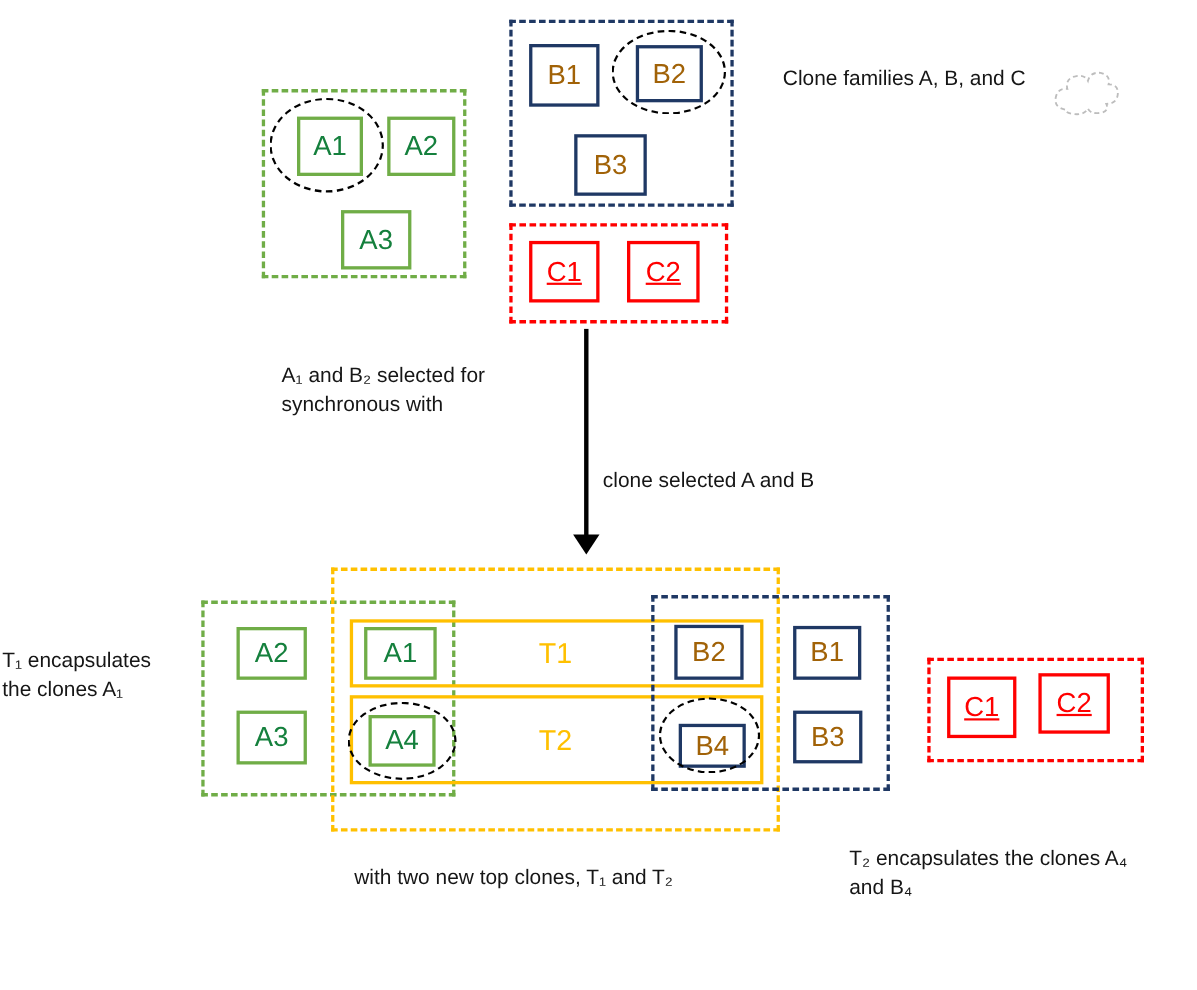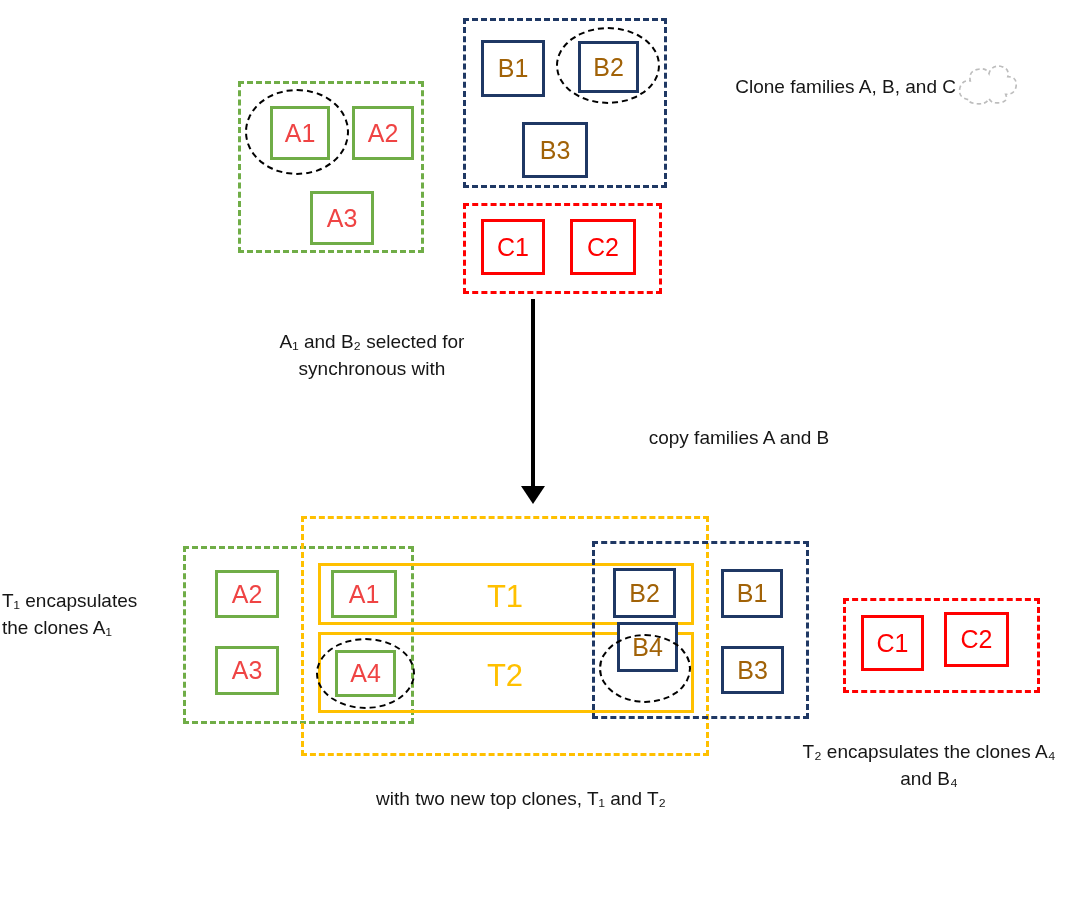--- a/index.html
+++ b/index.html
@@ -9,30 +9,30 @@
 
   .family-box { position:absolute; border:3px dashed; background:transparent; }
   .family-a   { border-color:#70AD47; }
   .family-b   { border-color:#1F3864; }
   .family-c   { border-color:#FF0000; }
   .family-top { border-color:#FFC000; }
 
   .clone-box { position:absolute; border:3px solid; background:#fff;
                display:flex; align-items:center; justify-content:center;
                font-size:25px; }
-  .clone-a { border-color:#70AD47; color:#ef4444; }
+  .clone-a { border-color:#70AD47; color:#15803d; }
   .clone-b { border-color:#1F3864; color:#a16207; }
-  .clone-c { border-color:#FF0000; color:#FF0000; }
+  .clone-c { border-color:#FF0000; color:#FF0000;text-decoration:underline; }
 
   .t-rect  { position:absolute; border:3px solid #FFC000; background:transparent; }
-  .t-label { position:absolute; color:#FFC000; font-size:31px; text-align:center; }
+  .t-label { position:absolute; color:#FFC000; font-size:26px; text-align:center; }
 
   .sel-ellipse { position:absolute; border:2px dashed #000; border-radius:50%; background:transparent; }
 
-  .note { position:absolute; font-size:19px; line-height:27px; text-align:center; color:#161616; }
+  .note { position:absolute; font-size:19px; line-height:27px; text-align:left; color:#161616; }
   .note-left { text-align:left; }
 
   .arrow-line { position:absolute; background:#000; }
   .arrow-head { position:absolute; width:0; height:0;
                 border-left:12px solid transparent;
                 border-right:12px solid transparent;
                 border-top:18px solid #000; }
 
   .cloud { position:absolute; }
 </style>
@@ -51,37 +51,37 @@
   <div class="clone-box clone-b" style="left:578px;top:41px;width:61px;height:52px">B2</div>
   <div class="clone-box clone-b" style="left:522px;top:122px;width:66px;height:56px">B3</div>
 
   <div class="family-box family-c" style="left:463px;top:203px;width:199px;height:91px"></div>
   <div class="clone-box clone-c" style="left:481px;top:219px;width:64px;height:56px">C1</div>
   <div class="clone-box clone-c" style="left:570px;top:219px;width:66px;height:56px">C2</div>
 
   <div class="sel-ellipse" style="left:245px;top:89px;width:104px;height:86px"></div>
   <div class="sel-ellipse" style="left:556px;top:27px;width:104px;height:77px"></div>
 
-  <div class="note" style="left:688px;top:73px;width:268px;text-align:right">Clone families A, B, and C</div>
+  <div class="note" style="left:688px;top:58px;width:268px;text-align:center">Clone families A, B, and C</div>
   <svg class="cloud" style="left:955px;top:60px" width="66" height="50" viewBox="0 0 62 48">
     <path d="M12 38 Q2 36 4 27 Q6 19 14 20 Q12 11 21 9 Q29 7 32 13 Q34 5 43 6 Q52 8 50 16 Q59 16 58 25 Q57 33 48 33 Q51 40 42 41 Q34 42 32 37 Q29 43 20 42 Q12 41 12 38 Z" fill="none" stroke="#BDBDBD" stroke-width="1.6" stroke-dasharray="4 3"></path>
   </svg>
 
   <div class="note" style="left:256px;top:328px;width:232px">
     <div>A₁ and B₂ selected for</div>
     <div>synchronous with</div>
   </div>
 
   <div>
     <div class="arrow-line" style="left:531px;top:299px;width:4px;height:188px"></div>
     <div class="arrow-head" style="left:521px;top:486px"></div>
   </div>
 
   <div class="note" style="left:548px;top:424px;width:382px">
-    <div>copy families A and B</div>
+    <div>clone selected A and B</div>
   </div>
 
   <div class="note note-left" style="left:2px;top:587px;width:172px">
     <div>T₁ encapsulates</div>
     <div>the clones A₁</div>
   </div>
 
   <div class="family-box family-a" style="left:183px;top:546px;width:231px;height:178px"></div>
 
   <div class="family-box family-top" style="left:301px;top:516px;width:408px;height:240px"></div>
@@ -91,32 +91,32 @@
   <div class="t-label" style="left:470px;top:579px;width:70px">T1</div>
   <div class="t-label" style="left:470px;top:658px;width:70px">T2</div>
 
   <div class="family-box family-b" style="left:592px;top:541px;width:217px;height:178px"></div>
 
   <div class="clone-box clone-a" style="left:215px;top:570px;width:64px;height:48px">A2</div>
   <div class="clone-box clone-a" style="left:215px;top:646px;width:64px;height:49px">A3</div>
   <div class="clone-box clone-a" style="left:331px;top:570px;width:66px;height:48px">A1</div>
   <div class="clone-box clone-a" style="left:335px;top:650px;width:61px;height:47px">A4</div>
   <div class="clone-box clone-b" style="left:613px;top:568px;width:63px;height:50px">B2</div>
-  <div class="clone-box clone-b" style="left:617px;top:622px;width:61px;height:50px">B4</div>
+  <div class="clone-box clone-b" style="left:617px;top:658px;width:61px;height:40px">B4</div>
   <div class="clone-box clone-b" style="left:721px;top:569px;width:62px;height:49px">B1</div>
   <div class="clone-box clone-b" style="left:721px;top:646px;width:63px;height:48px">B3</div>
 
   <div class="sel-ellipse" style="left:316px;top:638px;width:99px;height:71px"></div>
   <div class="sel-ellipse" style="left:599px;top:634px;width:92px;height:69px"></div>
 
   <div class="family-box family-c" style="left:843px;top:598px;width:197px;height:95px"></div>
   <div class="clone-box clone-c" style="left:861px;top:615px;width:63px;height:56px">C1</div>
   <div class="clone-box clone-c" style="left:944px;top:612px;width:65px;height:55px">C2</div>
 
-  <div class="note" style="left:772px;top:738px;width:314px">
+  <div class="note" style="left:772px;top:767px;width:314px">
     <div>T₂ encapsulates the clones A₄</div>
     <div>and B₄</div>
   </div>
 
   <div class="note" style="left:322px;top:785px;width:398px">
     <div>with two new top clones, T₁ and T₂</div>
   </div>
 
 </div>
 

